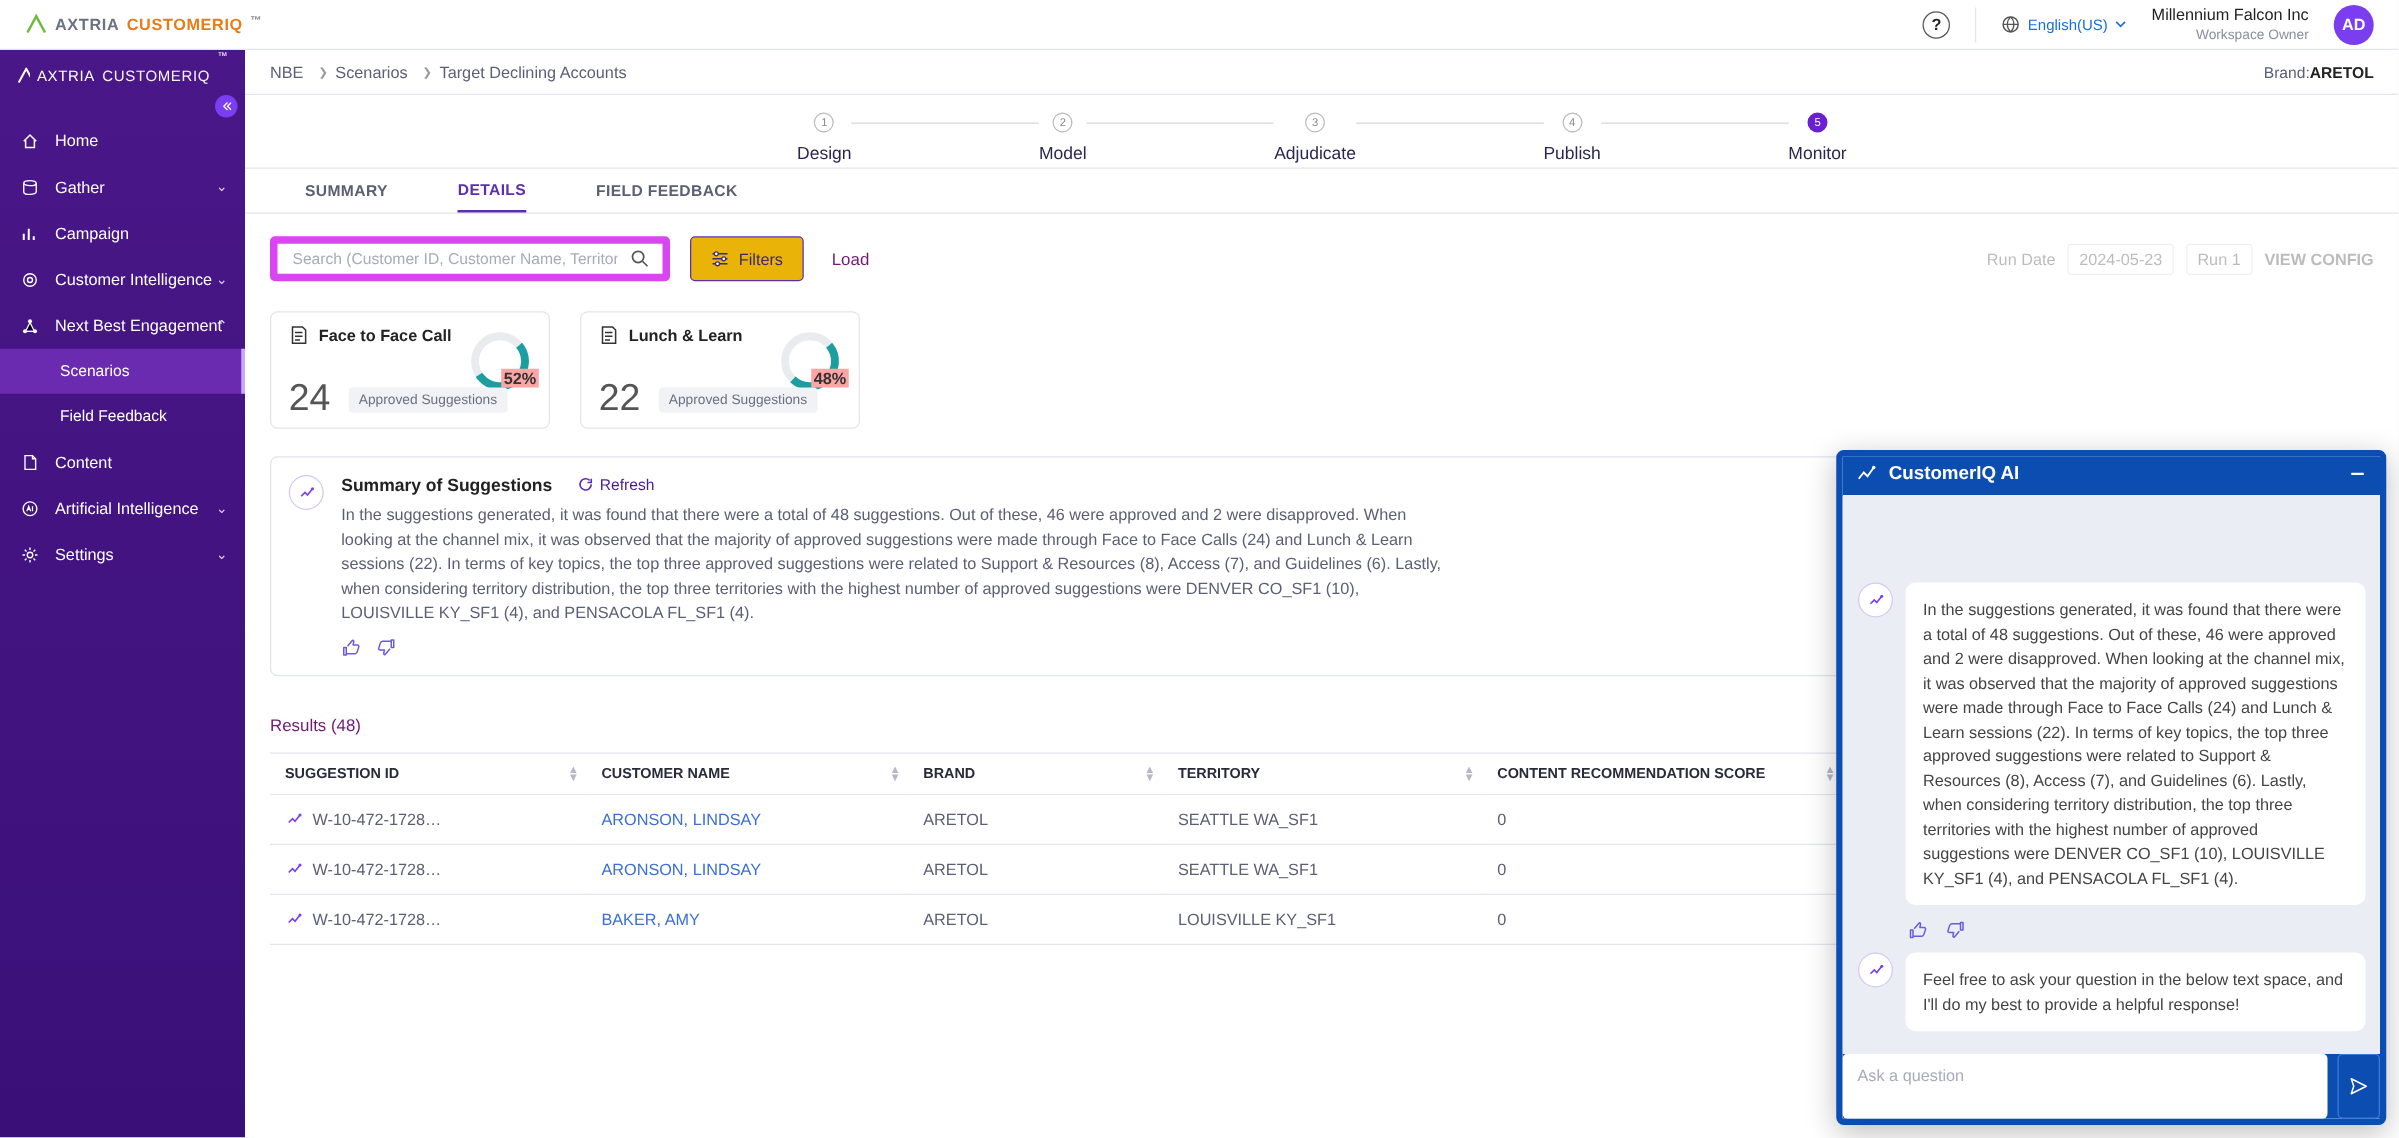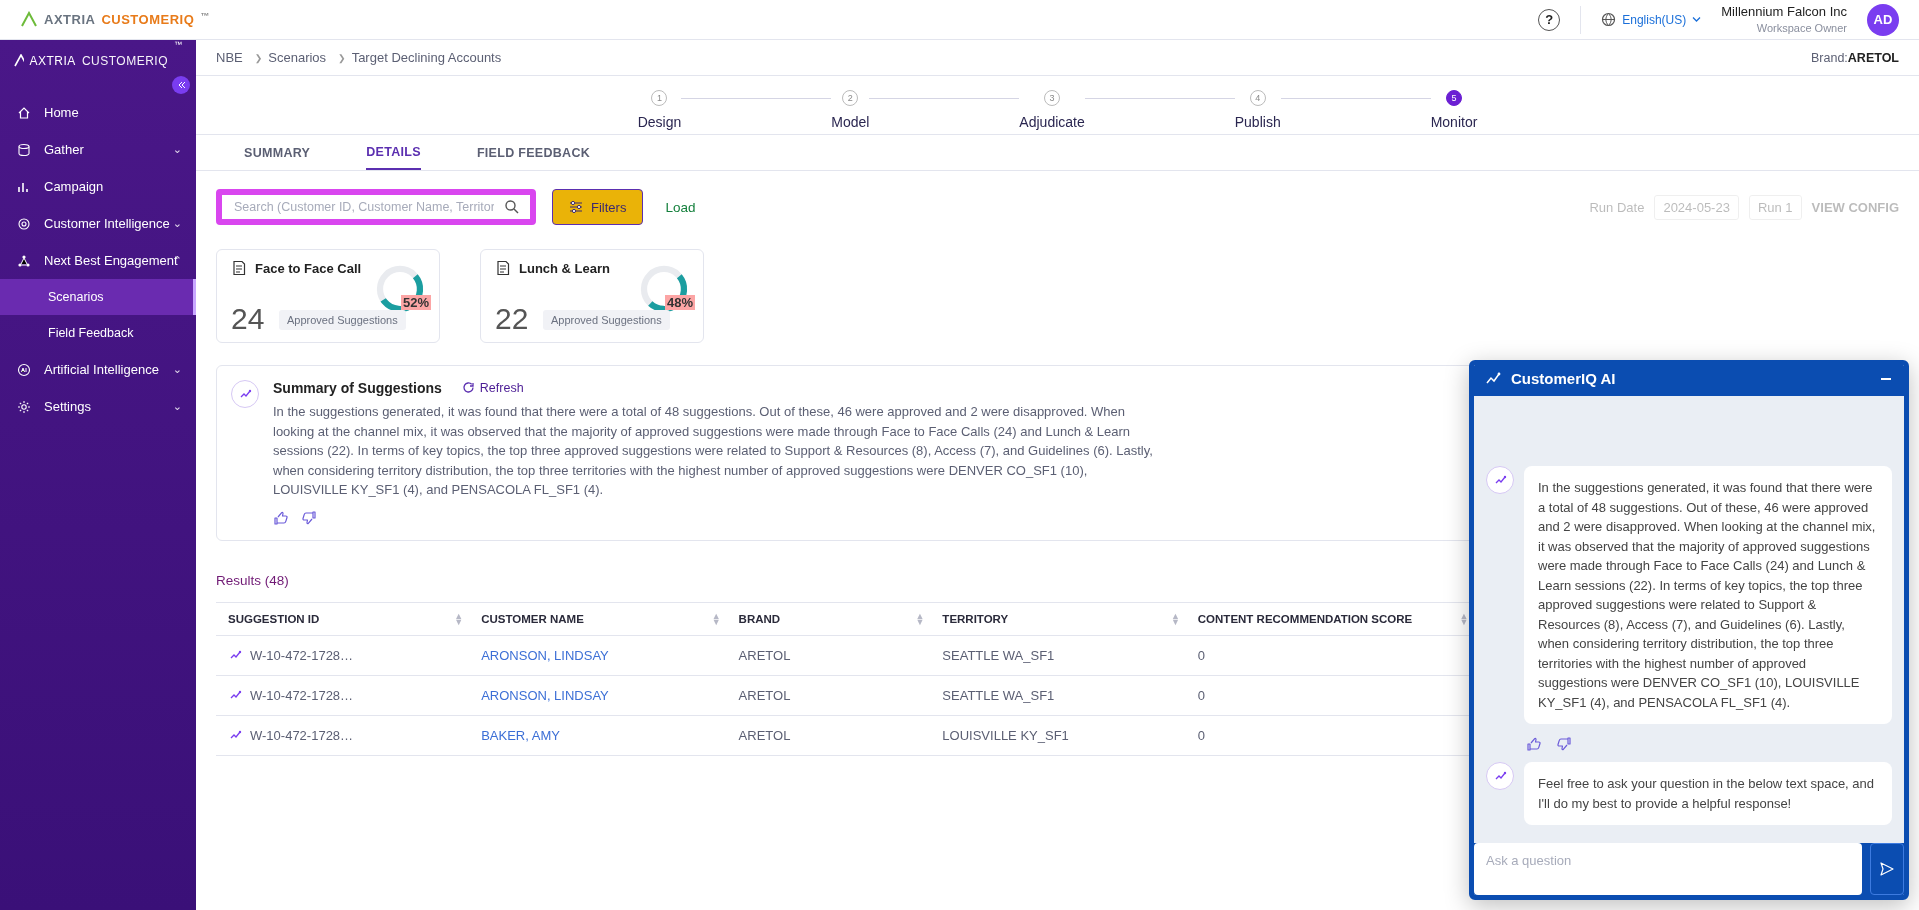--- a/index.html
+++ b/index.html
@@ -107,24 +107,24 @@
   .search-wrap {
     display: flex; align-items: center; border: 6px solid #d946ef; border-radius: 4px;
     width: 320px; height: 36px; padding: 0 10px; gap: 8px;
   }
   .search-wrap input { border: none; outline: none; flex: 1; font-size: 12.5px; color: #333; }
   .search-wrap input::placeholder { color: #a7abba; }
   .filters-btn {
     display: flex; align-items: center; gap: 8px; border: 1.2px solid #5b2fb0; color: #3d2a6e;
     height: 36px; padding: 0 16px; border-radius: 4px; background: #eab308; cursor: pointer; font-size: 13px;
   }
-  .load-btn { color: #15803d; background: none; border: none; font-size: 13.5px; cursor: pointer; }
+  .load-btn { color: #701a75; background: none; border: none; font-size: 13.5px; cursor: pointer; }
   .run-area { margin-left: auto; display: flex; align-items: center; gap: 10px; opacity: 0.3; pointer-events: none; }
 
-  .cards-row { display: flex; gap: 40px; margin-bottom: 22px; }
+  .cards-row { display: flex; gap: 24px; margin-bottom: 22px; }
   .metric-card {
     border: 1px solid var(--border); border-radius: 6px; width: 224px; height: 94px;
     padding: 10px 14px 8px 14px; position: relative;
   }
   .metric-card .mc-title { display: flex; align-items: center; gap: 8px; font-size: 13px; font-weight: 600; color: #222; }
   .metric-card .mc-count { font-size: 30px; color: #555; position: absolute; bottom: 6px; left: 14px; }
   .metric-card .mc-badge {
     position: absolute; bottom: 12px; left: 62px; background: #f1f2f6; color: #6b7180;
     font-size: 11px; padding: 4px 8px; border-radius: 3px;
   }
@@ -303,20 +303,28 @@
             </svg>
           </span>
         <span>Next Best Engagement</span>
         <span class="chev">⌃</span>
       </li>
       <li class="sub active">
         <span>Scenarios</span>
       </li>
       <li class="sub">
         <span>Field Feedback</span>
+      </li>
+      <li>
+        <span class="nav-icon">
+            <svg width="14" height="14">
+              <path d="M3 1.5 H9 L11.5 4 V12.5 H3 Z M9 1.5 V4 H11.5" stroke="#fff" stroke-width="1.1" fill="none"></path>
+            </svg>
+          </span>
+        <span>Content</span>
       </li>
       <li>
         <span class="nav-icon">
             <svg width="14" height="14">
               <circle cx="7" cy="7" r="5.5" stroke="#fff" stroke-width="1.1" fill="none"></circle>
               <path d="M4.5 9 L6 5 L7.5 9 M5 7.6 H7 M9 5 V9" stroke="#fff" stroke-width="1"></path>
             </svg>
           </span>
         <span>Artificial Intelligence</span>
         <span class="chev">⌄</span>

